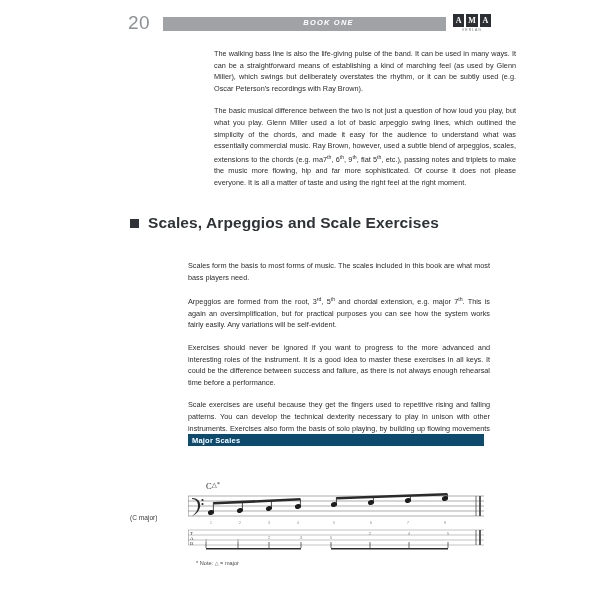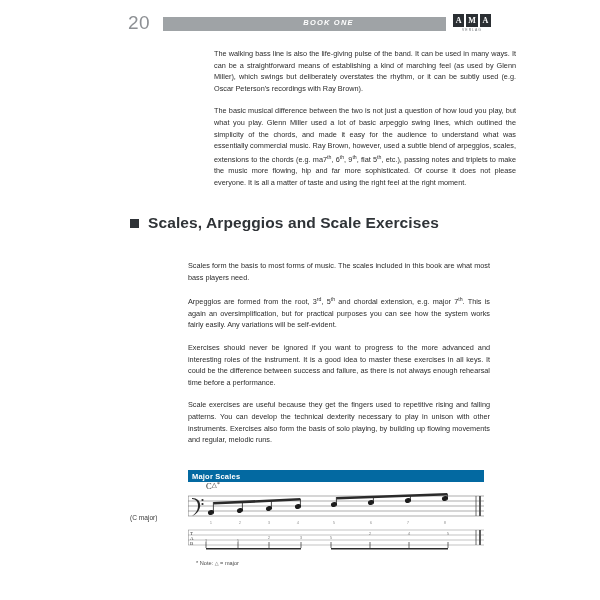--- a/index.html
+++ b/index.html
@@ -132,24 +132,24 @@
     font-weight: bold;
     color: #2f3337;
     letter-spacing: 0.1px;
     font-family: "Liberation Sans", sans-serif;
   }
 
   
   .subsection-bar {
     position: absolute;
     left: 188px;
-    top: 470px;
+    top: 434px;
     width: 296px;
     height: 12px;
-    background: #0369a1;
+    background: #0c4a6e;
   }
   .subsection-label {
     position: absolute;
     left: 4px;
     top: 1.5px;
     font-size: 7.5px;
     font-weight: bold;
     color: #ffffff;
     letter-spacing: 0.2px;
   }

